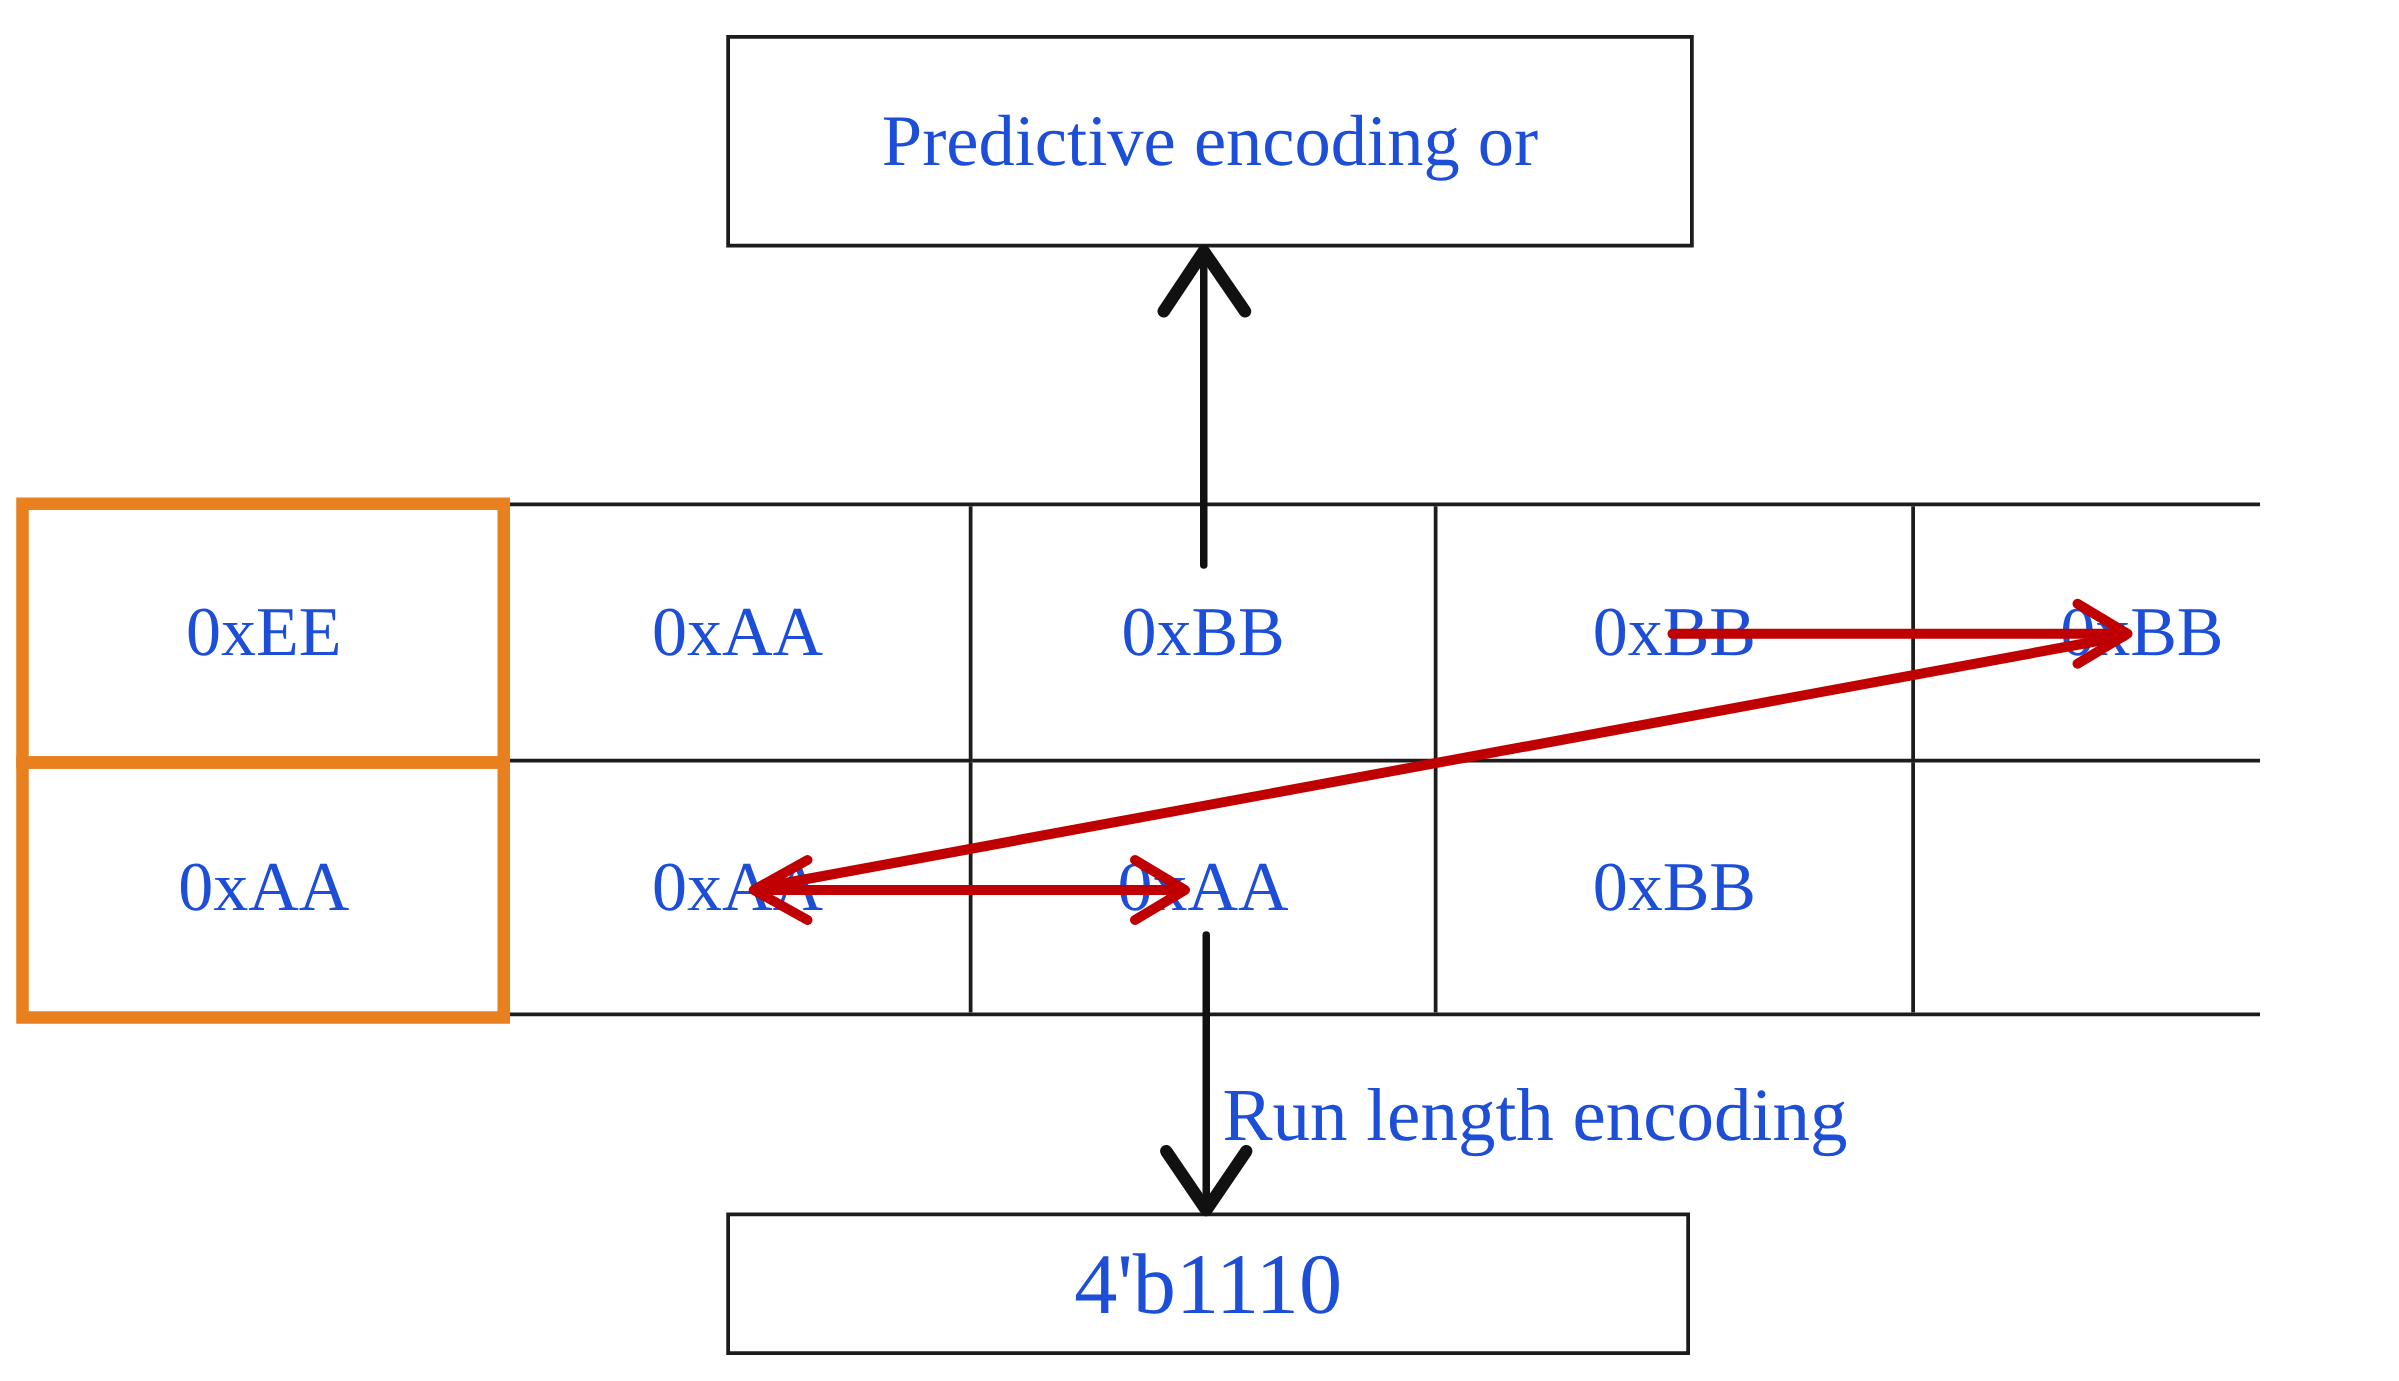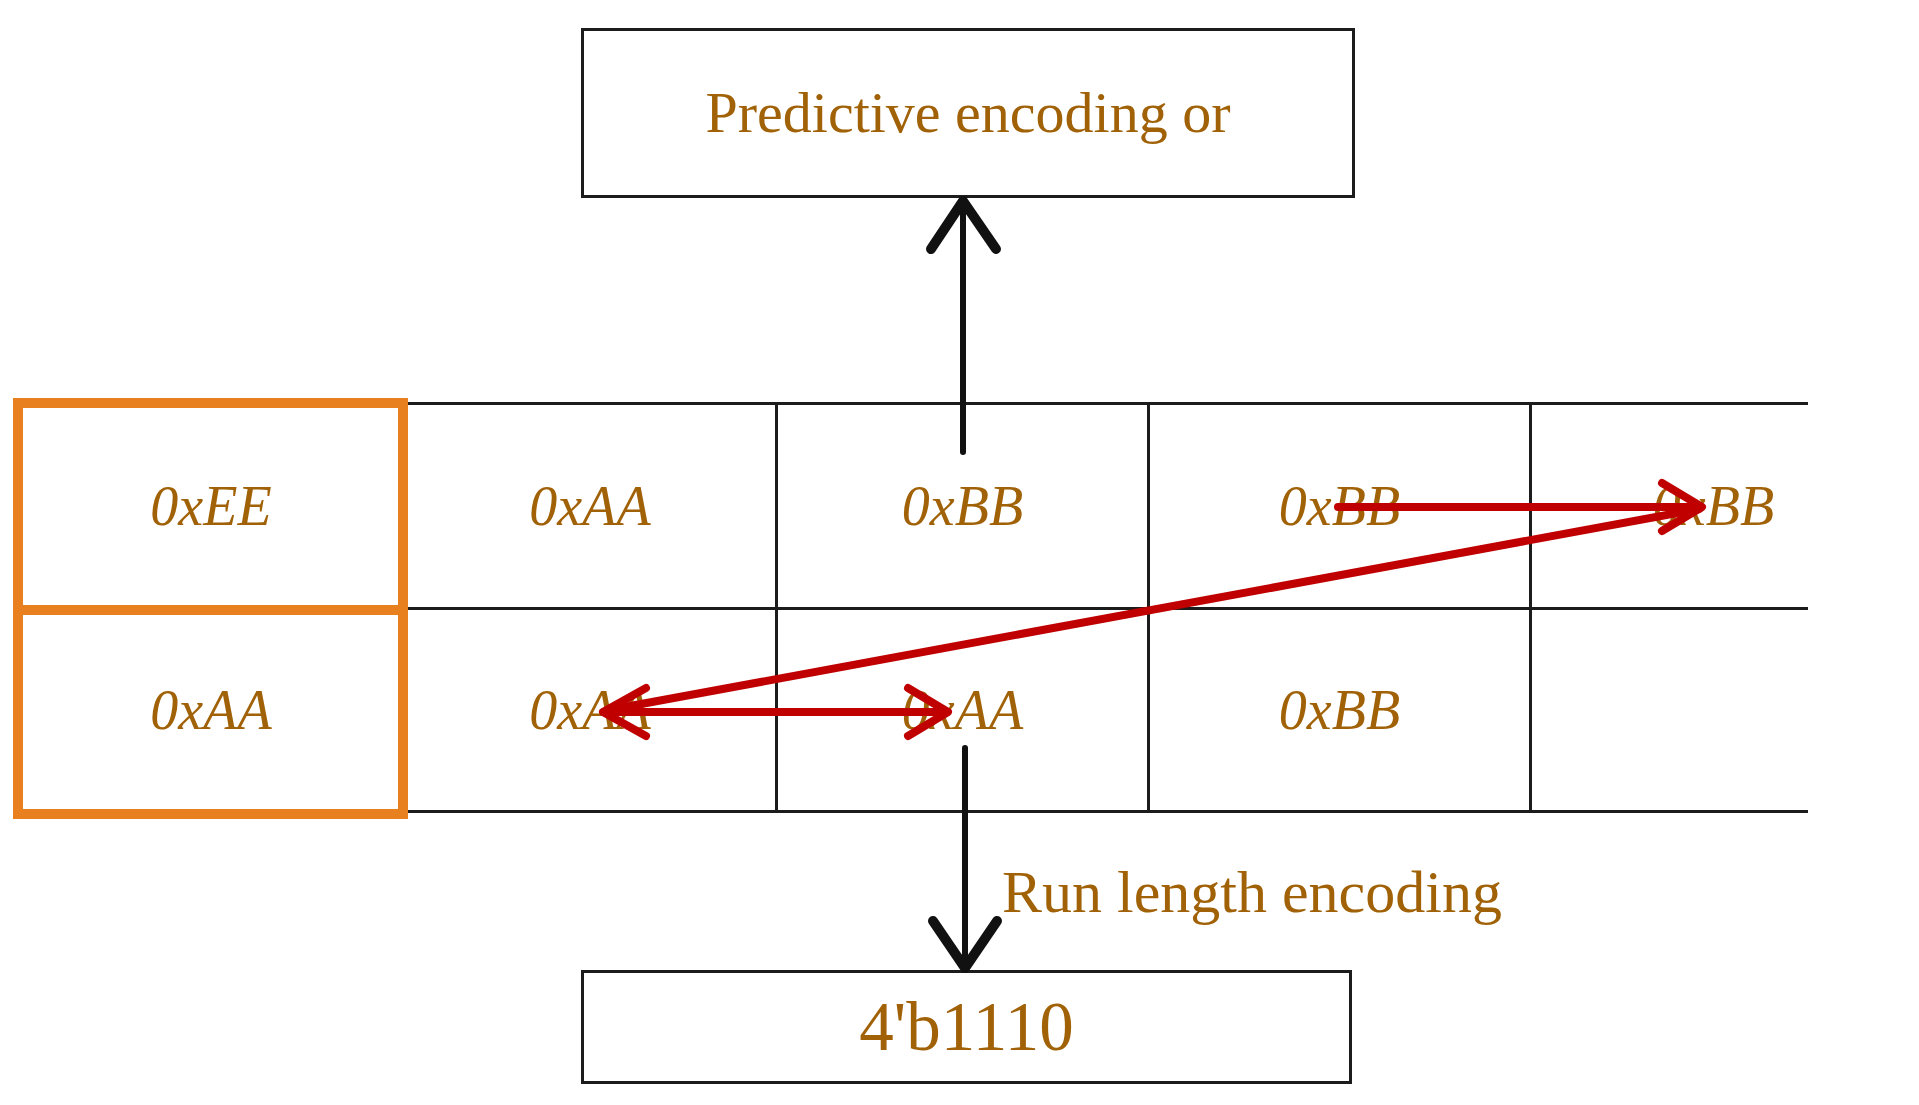--- a/index.html
+++ b/index.html
@@ -1,21 +1,21 @@
 <!DOCTYPE html>
 <html><head>
 <meta charset="utf-8">
 <style>
   html,body{margin:0;padding:0;background:#ffffff;}
   .stage{
     position:relative;
     width:1808px;height:1105px;
     background:#ffffff;
     font-family:"Liberation Serif","DejaVu Serif",serif;
-    color:#a16207;
+    color:#1d4ed8;
     overflow:hidden;
   }
   
   .top-box{
     position:absolute;left:581px;top:28px;width:774px;height:170px;
     border:3px solid #1c1c1c;box-sizing:border-box;
     display:flex;flex-direction:column;align-items:center;justify-content:center;
     font-size:58px;line-height:1.28;text-align:center;background:#fff;
   }
   .bottom-box{
@@ -28,35 +28,35 @@
   .pix-table{
     position:absolute;left:17px;top:402px;width:1881px;height:411px;
     border:3px solid #1c1c1c;box-sizing:border-box;
     display:grid;
     grid-template-columns:385px 373px 372px 382px 1fr;
     grid-template-rows:205px 1fr;
     background:#fff;
   }
   .cell{
     display:flex;align-items:center;justify-content:center;
-    font-size:56px;box-sizing:border-box;font-style:italic;
+    font-size:56px;box-sizing:border-box;
   }
   .cell.bR{border-right:3px solid #1c1c1c;}
   .cell.bB{border-bottom:3px solid #1c1c1c;}
   
   .orange{
     position:absolute;box-sizing:border-box;
     border:10px solid #e8801f;background:transparent;z-index:4;
   }
   .orange.r1{left:13px;top:398px;width:395px;height:217px;}
   .orange.r2{left:13px;top:605px;width:395px;height:214px;}
   
   .rle-label{
     position:absolute;left:978px;top:858px;
-    font-size:60px;white-space:nowrap;z-index:6;margin-left:24px;
+    font-size:60px;white-space:nowrap;z-index:6;
   }
   
   .overlay{
     position:absolute;left:0;top:0;width:1919px;height:1105px;
     z-index:8;pointer-events:none;
   }
 </style>
 </head>
 <body>
 

